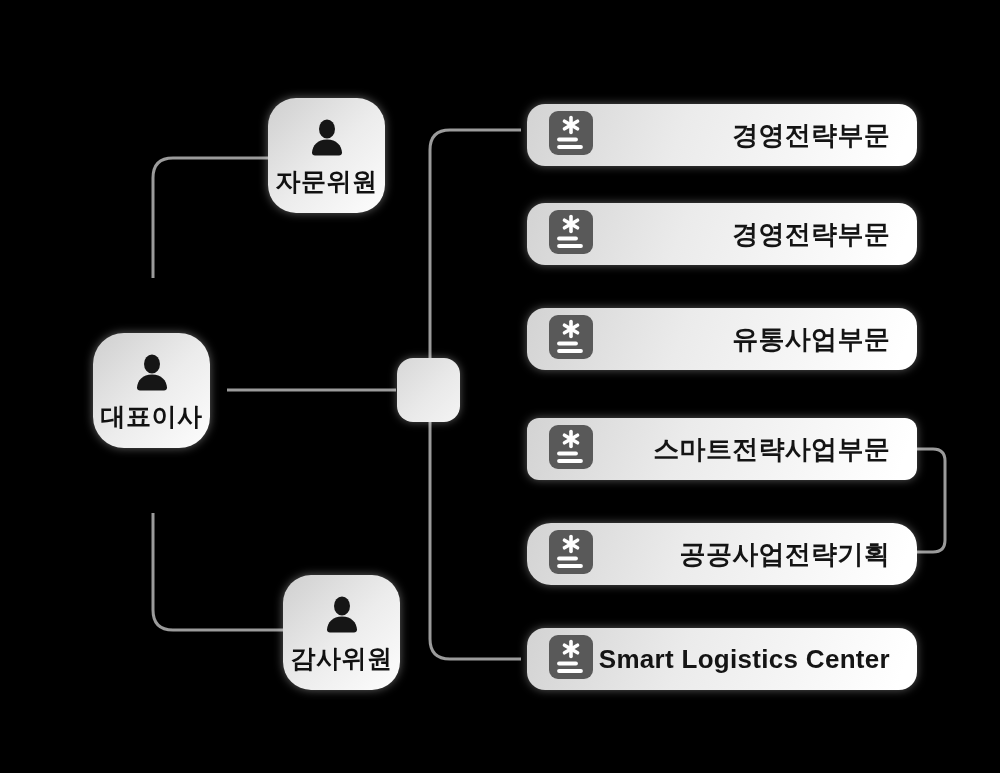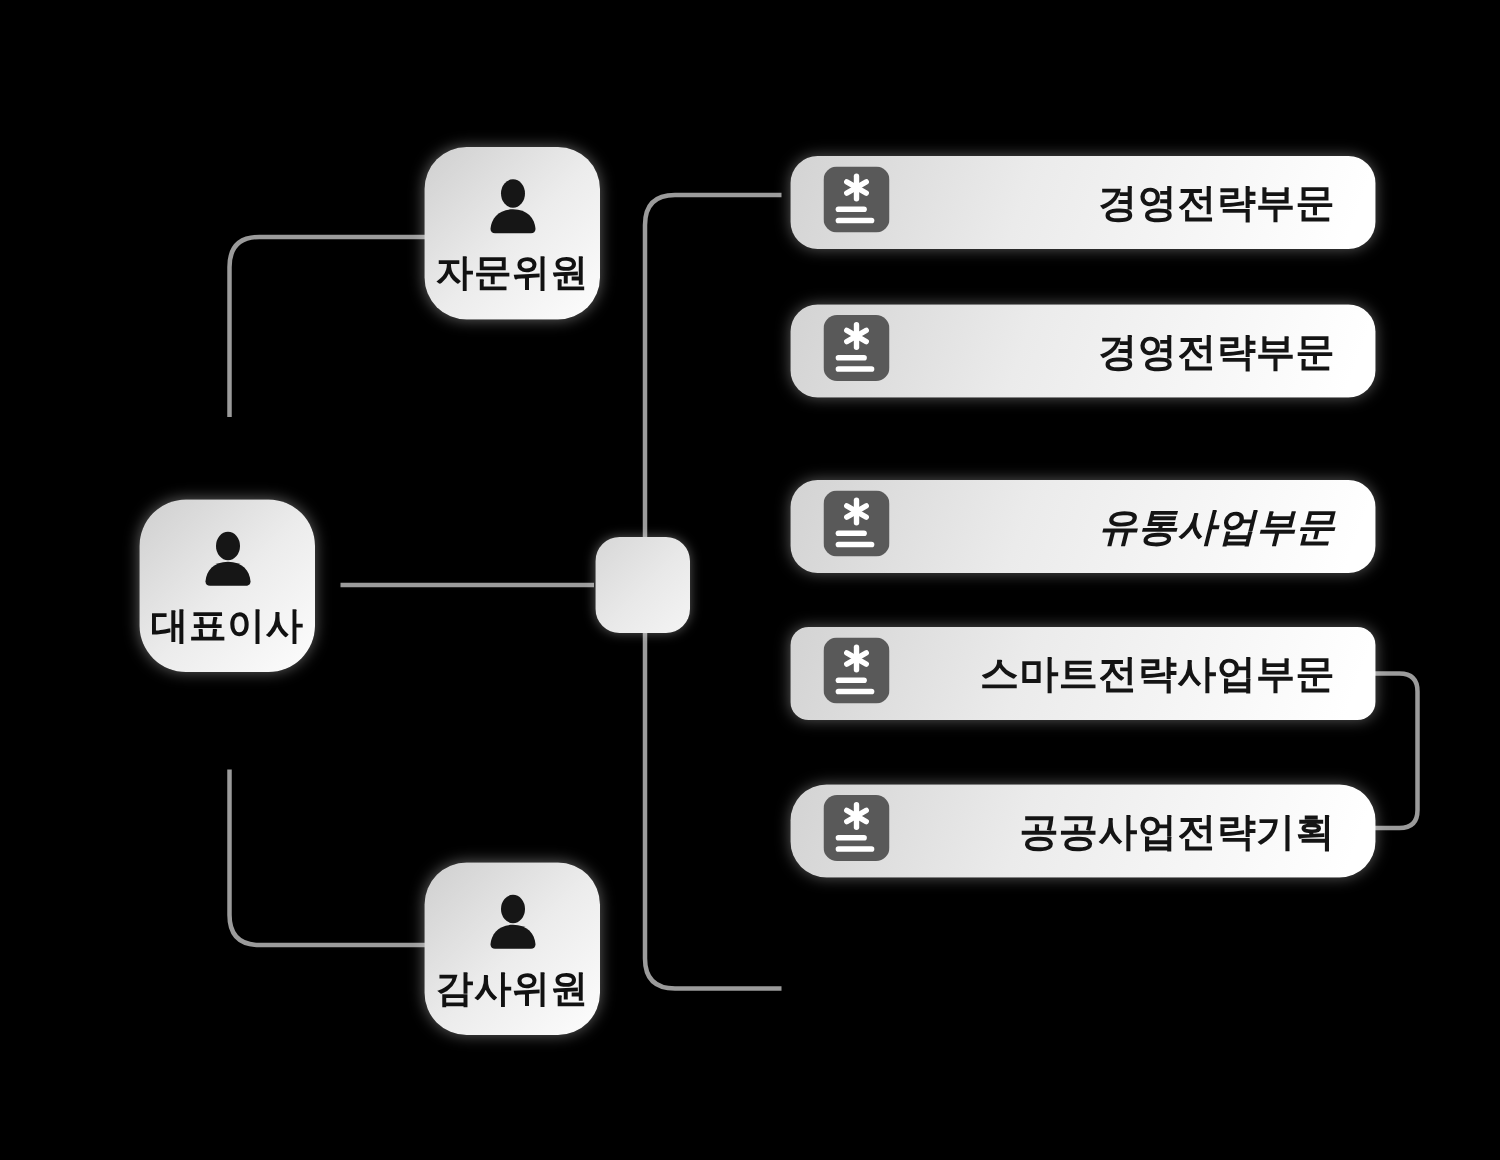--- a/index.html
+++ b/index.html
@@ -34,21 +34,21 @@
     z-index: 1;
   }
   .person-node .node-label {
     font-size: 25px;
     font-weight: 700;
     color: #111111;
     letter-spacing: 0.5px;
     line-height: 1;
   }
   .node-ceo     { left: 93px;  top: 333px; border-radius: 31px; }
-  .node-advisor { left: 283px; top: 98px;  }
+  .node-advisor { left: 268px; top: 98px;  }
   .node-auditor { left: 283px; top: 575px; align-items: center; }
 
   .hub {
     position: absolute;
     left: 397px; top: 358px;
     width: 63px; height: 64px;
     border-radius: 16px;
     background: linear-gradient(135deg, #d7d7d7 0%, #e9e9e9 55%, #f4f4f4 100%);
     box-shadow: 0 0 8px rgba(255,255,255,0.35);
     z-index: 1;
@@ -75,21 +75,21 @@
     margin-right: 27px;
     font-size: 26px;
     font-weight: 700;
     color: #141414;
     letter-spacing: 0.3px;
     white-space: nowrap;
     line-height: 1;
   }
   .bar-0 { top: 104px; gap: 36px; }
   .bar-1 { top: 203px; }
-  .bar-2 { top: 320px; font-style: italic; }
+  .bar-2 { top: 308px; }
   .bar-3 { top: 418px; border-radius: 12px; }
   .bar-4 { top: 523px; border-radius: 24px; }
   .bar-5 { top: 628px; }
 </style>
 </head>
 <body>
 
 <div class="canvas">
 
   <svg class="lines-layer" viewBox="0 0 1000 773" xmlns="http://www.w3.org/2000/svg">
@@ -207,14 +207,29 @@
           <line x1="15.5" y1="10.25" x2="28.5" y2="17.75"></line>
           <line x1="28.5" y1="10.25" x2="15.5" y2="17.75"></line>
           <line x1="10" y1="28.5" x2="27" y2="28.5" stroke-width="3.8"></line>
           <line x1="10" y1="36" x2="32" y2="36" stroke-width="3.8"></line>
         </g>
       </svg>
     </span>
     <span class="bar-label">공공사업전략기획</span>
   </div>
 
+  <div class="division-bar bar-5">
+    <span class="doc-icon">
+      <svg width="44" height="44" viewBox="0 0 44 44" xmlns="http://www.w3.org/2000/svg">
+        <rect x="0" y="0" width="44" height="44" rx="9" fill="#595959"></rect>
+        <g stroke="#ffffff" stroke-width="3.6" stroke-linecap="round">
+          <line x1="22" y1="6.5" x2="22" y2="21.5"></line>
+          <line x1="15.5" y1="10.25" x2="28.5" y2="17.75"></line>
+          <line x1="28.5" y1="10.25" x2="15.5" y2="17.75"></line>
+          <line x1="10" y1="28.5" x2="27" y2="28.5" stroke-width="3.8"></line>
+          <line x1="10" y1="36" x2="32" y2="36" stroke-width="3.8"></line>
+        </g>
+      </svg>
+    </span>
+    <span class="bar-label">Smart Logistics Center</span>
+  </div>
 
 </div>
 
 </body></html>

